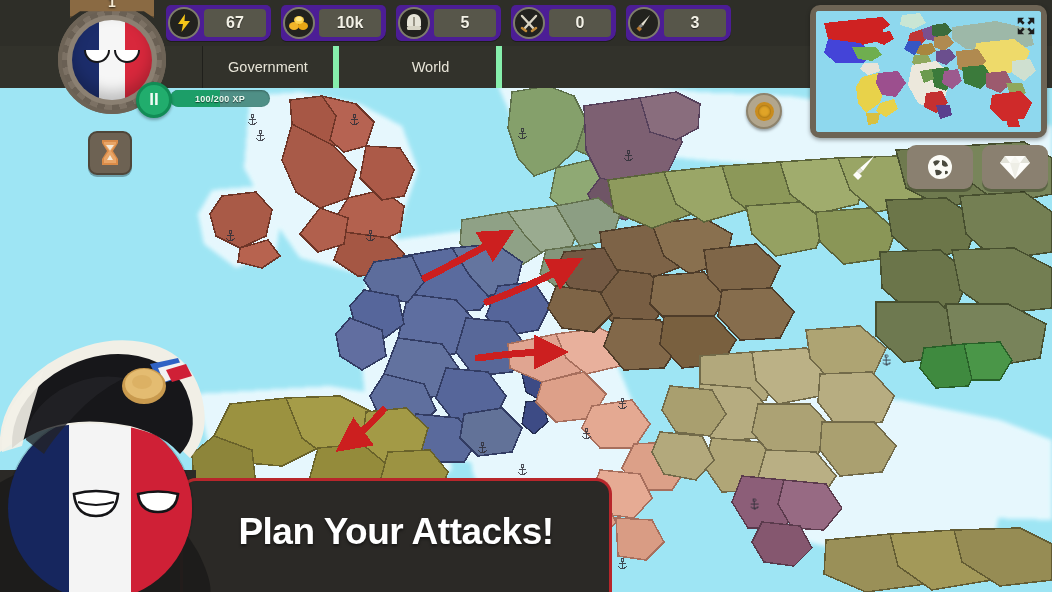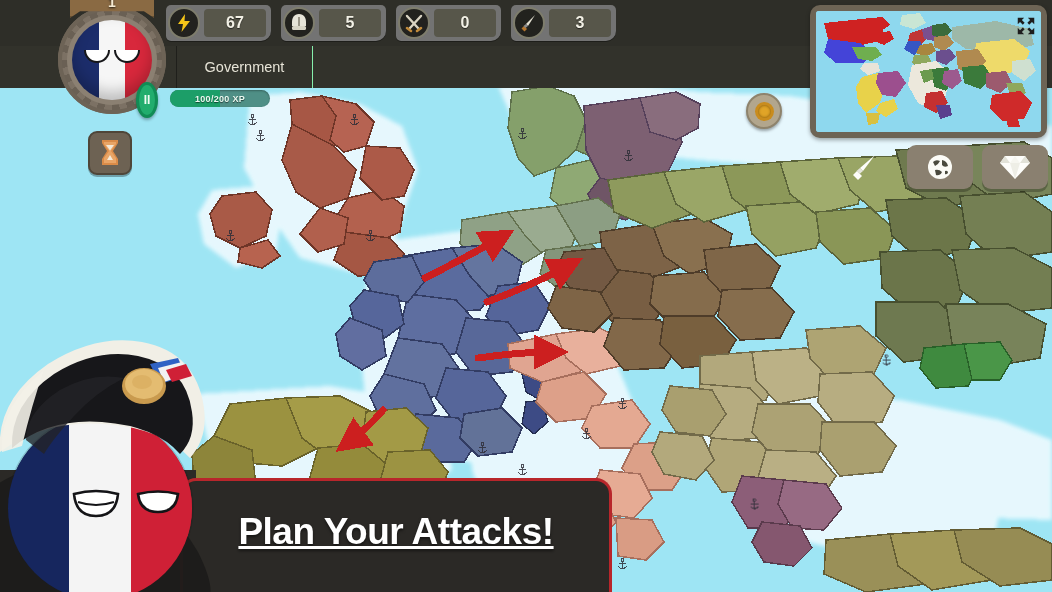--- a/index.html
+++ b/index.html
@@ -25,21 +25,21 @@
     background:#2e2e28;
   }
   .nav-strip {
     position:absolute; left:0; top:46px; width:1052px; height:42px;
     background:#32322b;
   }
 
   .res-row { position:absolute; left:166px; top:5px; display:flex; gap:10px; }
   .res {
     display:flex; align-items:center; height:36px;
-    background:#737373;
+    background:#4c1d95;
     border-radius:5px 5px 10px 5px;
     padding-right:2px;
     box-shadow: 0 1px 0 rgba(0,0,0,.35);
     position:relative;
   }
   .res-ic {
     width:32px;height:32px;border-radius:50%;
     background:#22221e;
     border:2px solid #7e7d6c;
     margin:2px 4px 2px 2px;
@@ -53,22 +53,23 @@
     display:flex;align-items:center;justify-content:center;
     color:#f3f1e6; font-size:16px; font-weight:bold;
     text-shadow:0 1px 1px rgba(0,0,0,.6);
   }
 
   .tabs { position:absolute; left:176px; top:46px; display:flex; height:42px; }
   .tab {
     width:137px; height:42px;
     display:flex;align-items:center;justify-content:center;
     color:#e7e4d7; font-size:14.5px;
-    border-right:1px solid #86efac;
+    border-right:6px solid #86efac;
     cursor:pointer;
+    margin-left:26px;
   }
   .tab:first-child { border-left:1px solid #1f1f1b; }
 
   
   .avatar-wrap { position:absolute; left:58px; top:-2px; width:120px; height:120px; z-index:60;}
   .cog {
     position:absolute; left:0; top:8px; width:108px;height:108px;
     border-radius:50%;
     background:
       repeating-conic-gradient(#7c7164 0deg 9deg, #6a6054 9deg 18deg);
@@ -95,25 +96,25 @@
   .lvl-banner {
     position:absolute; left:12px; top:-4px; width:84px; height:24px;
     background:#8a6a43; z-index:3;
     clip-path: polygon(0 0,100% 0,100% 100%,88% 72%,12% 72%,0 100%);
     display:flex;align-items:flex-start;justify-content:center;
     color:#f5ead2; font-size:14px;font-weight:bold;
     text-shadow:0 1px 2px rgba(0,0,0,.7);
     border-bottom:2px solid rgba(0,0,0,.25);
   }
   .rank-circle {
-    position:absolute; left:78px; top:84px; width:22px;height:36px;
+    position:absolute; left:78px; top:84px; width:36px;height:36px;
     border-radius:50%; background:#21ad6d; border:3px solid #17build;
     border:3px solid #118c55;
     display:flex;align-items:center;justify-content:center;
-    color:#effcf4;font-size:12px;font-weight:bold; z-index:5;
+    color:#effcf4;font-size:17px;font-weight:bold; z-index:5;
     box-shadow:0 2px 3px rgba(0,0,0,.3);
   }
   .xp-bar {
     position:absolute; left:170px; top:90px; width:100px;height:17px;
     border-radius:9px; background:#4f8f86; overflow:hidden; z-index:55;
     box-shadow:inset 0 1px 2px rgba(0,0,0,.3);
   }
   .xp-fill { position:absolute; left:0;top:0;height:100%; background:#1c9e68; }
   .xp-txt {
     position:absolute; inset:0; display:flex;align-items:center;justify-content:center;
@@ -179,21 +180,20 @@
     border-radius:16px 16px 0 0;
     border-bottom:none;
     z-index:65;
     display:flex; align-items:center; justify-content:center;
   }
   .banner-txt {
     color:#fff; font-size:37px; font-weight:bold;
     letter-spacing:-.5px;
     text-shadow: 0 2px 3px rgba(0,0,0,.5);
     padding-bottom:14px;
-    text-decoration:underline;
   }
   .banner-mask {
     position:absolute; left:0; top:470px; width:196px; height:122px;
     background:#2b2926; z-index:64;
   }
 </style>
 </head>
 <body>
 
 <div id="root">
@@ -434,20 +434,31 @@
 
       <div class="res">
         <div class="res-ic">
           <svg width="16" height="18" viewBox="0 0 16 18">
               <path d="M9 0 L2 10 H7 L5.5 18 L14 7 H8.5 Z" fill="#f5c518"></path>
             </svg>
         </div>
         <div class="res-val">67</div>
       </div>
 
+      <div class="res">
+        <div class="res-ic">
+          <svg width="22" height="20" viewBox="0 0 22 20">
+            <ellipse cx="6" cy="13" rx="5" ry="4" fill="#f0b429"></ellipse>
+            <ellipse cx="15" cy="13" rx="5" ry="4" fill="#e8a615"></ellipse>
+            <ellipse cx="11" cy="7" rx="5" ry="4" fill="#fcd34d"></ellipse>
+            <ellipse cx="11" cy="6" rx="3" ry="2.2" fill="#fde68a"></ellipse>
+          </svg>
+        </div>
+        <div class="res-val">10k</div>
+      </div>
 
       <div class="res">
         <div class="res-ic">
           <svg width="18" height="20" viewBox="0 0 18 20">
             <path d="M9 1 C4 1 2 5 2 9 L2 13 L16 13 L16 9 C16 5 14 1 9 1 Z" fill="#e6e4d8"></path>
             <rect x="2" y="13" width="14" height="4" rx="1.5" fill="#d8d5c6"></rect>
             <rect x="8" y="4" width="2" height="9" fill="#9a9688"></rect>
           </svg>
         </div>
         <div class="res-val">5</div>
@@ -474,20 +485,21 @@
             <path d="M7 11 L9 13 L6.5 15 L4.5 13 Z" fill="#8d8d8d"></path>
           </svg>
         </div>
         <div class="res-val">3</div>
       </div>
 
     </div>
 
     <div class="tabs">
       <div class="tab">Government</div>
+      <div class="tab">World</div>
     </div>
   </div>
 
   <div class="avatar-wrap">
     <div class="cog">
       <div class="cog-in"></div>
     </div>
     <div class="ball">
       <div class="eye l"></div>
       <div class="eye r"></div>

